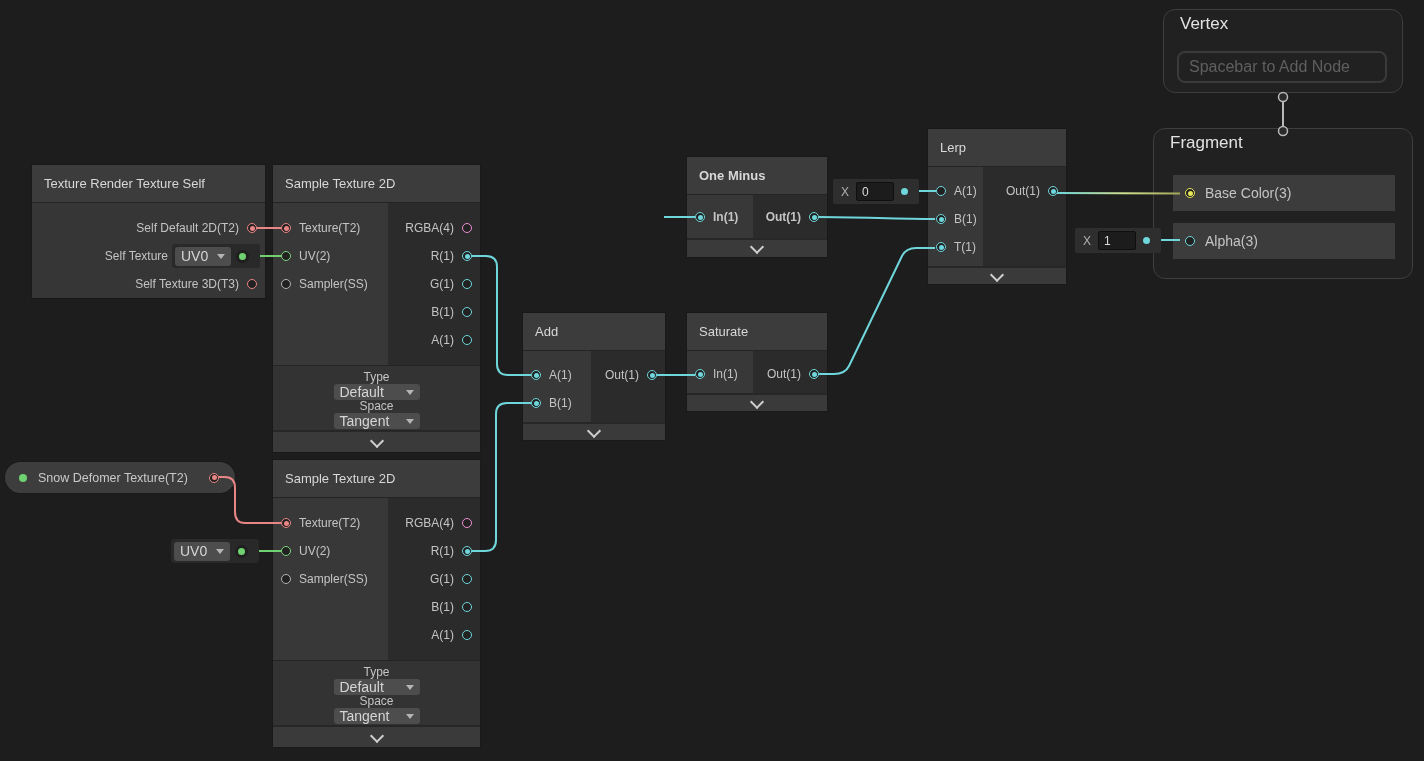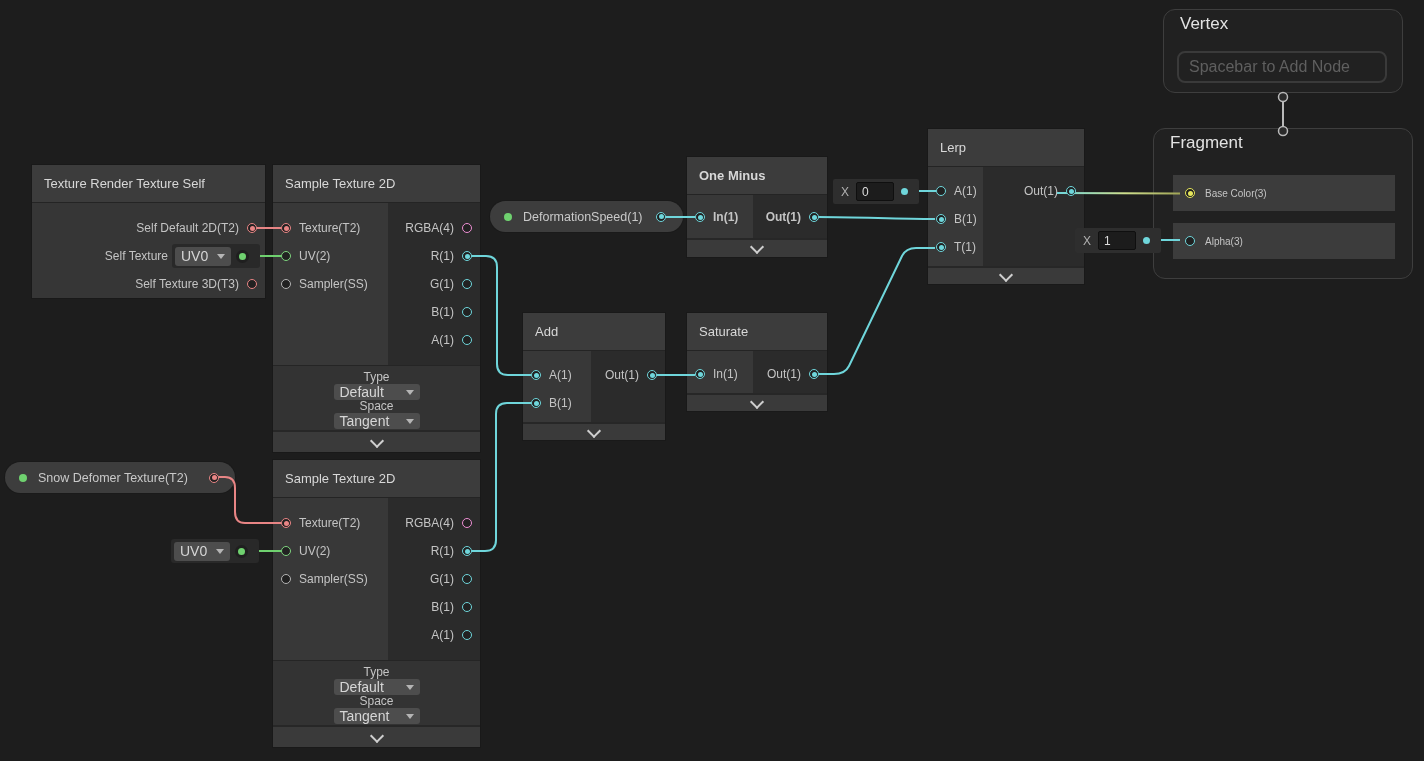--- a/index.html
+++ b/index.html
@@ -24,21 +24,21 @@
         position:relative;z-index:10;flex:none;box-sizing:border-box;}
   .port.filled::after{content:"";position:absolute;inset:1.5px;border-radius:50%;background:var(--c);}
   .c-cyan{--c:#6fd6db;} .c-green{--c:#7fd47f;} .c-red{--c:#e88585;} .c-pink{--c:#ee8fd4;}
   .c-yellow{--c:#e6e65c;} .c-gray{--c:#b4b4b4;}
   
   .group{position:absolute;background:#212121;border:1px solid #3e3e3e;border-radius:12px;box-sizing:border-box;}
   .group-title{position:absolute;left:16px;top:4px;color:#e2e2e2;font-size:17px;}
   .placeholder{position:absolute;left:13px;top:41px;width:210px;height:32px;border:2px solid #3a3a3a;border-radius:8px;
                color:#5f5f5f;font-size:16px;display:flex;align-items:center;padding-left:10px;box-sizing:border-box;}
   .frow{position:absolute;left:19px;width:222px;height:36px;background:#3c3c3c;display:flex;align-items:center;
-        gap:10px;padding:0 12px;color:#c4c4c4;font-size:10px;box-sizing:border-box;}
+        gap:10px;padding:0 12px;color:#c4c4c4;font-size:14px;box-sizing:border-box;}
   
   .pill{position:absolute;height:31px;border-radius:16px;background:#3d3d3d;box-shadow:0 0 0 1px #1a1a1a;
         display:flex;align-items:center;color:#c9c9c9;font-size:12.5px;box-sizing:border-box;}
   .exp-dot{width:8px;height:8px;border-radius:50%;background:#6fd16f;flex:none;}
   .widget{position:absolute;height:24px;background:#292929;border-radius:3px;display:flex;align-items:center;
           z-index:11;box-sizing:border-box;padding:0 5px 0 3px;}
   .dd{background:#4d4d4d;border-radius:3px;height:19px;display:flex;align-items:center;justify-content:space-between;
       padding:0 6px;color:#d6d6d6;font-size:14px;box-sizing:border-box;}
   .dd-arrow{width:0;height:0;border-left:4px solid transparent;border-right:4px solid transparent;border-top:5px solid #b5b5b5;}
   .wdot{width:7px;height:7px;border-radius:50%;background:#6fd16f;box-shadow:0 0 0 3px #1f1f1f;flex:none;margin-left:8px;}
@@ -310,21 +310,21 @@
             <span>Out(1)</span>
             <span class="port filled c-cyan"></span>
           </div>
       </div>
     </div>
     <div class="chevbar" style="height:18px;">
         <span class="chev"></span>
       </div>
   </div>
 
-  <div class="node" style="left:928px;top:129px;width:156px;">
+  <div class="node" style="left:928px;top:129px;width:138px;">
     <div class="titlebar">
       <span>Lerp</span>
     </div>
     <div class="port-area" style="height:99px;">
       <div class="in-col" style="width:55px;padding-top:10px;">
         <div class="prow">
             <span class="port c-cyan"></span>
             <span>A(1)</span>
           </div>
         <div class="prow">
@@ -341,25 +341,20 @@
             <span>Out(1)</span>
             <span class="port filled c-cyan"></span>
           </div>
       </div>
     </div>
     <div class="chevbar" style="height:18px;">
         <span class="chev"></span>
       </div>
   </div>
 
-  <div class="pill" style="left:490px;top:201px;width:193px;">
-    <span class="exp-dot" style="margin-left:14px;"></span>
-    <span style="margin-left:11px;">DeformationSpeed(1)</span>
-    <span class="port filled c-cyan" style="margin-left:auto;margin-right:17px;"></span>
-  </div>
 
   <div class="pill" style="left:5px;top:462px;width:230px;">
     <span class="exp-dot" style="margin-left:14px;"></span>
     <span style="margin-left:11px;">Snow Defomer Texture(T2)</span>
     <span class="port filled c-red" style="margin-left:auto;margin-right:16px;"></span>
   </div>
 
   <div class="widget" style="left:172px;top:244px;width:88px;">
     <div class="dd" style="width:56px;">
       <span>UV0</span>

